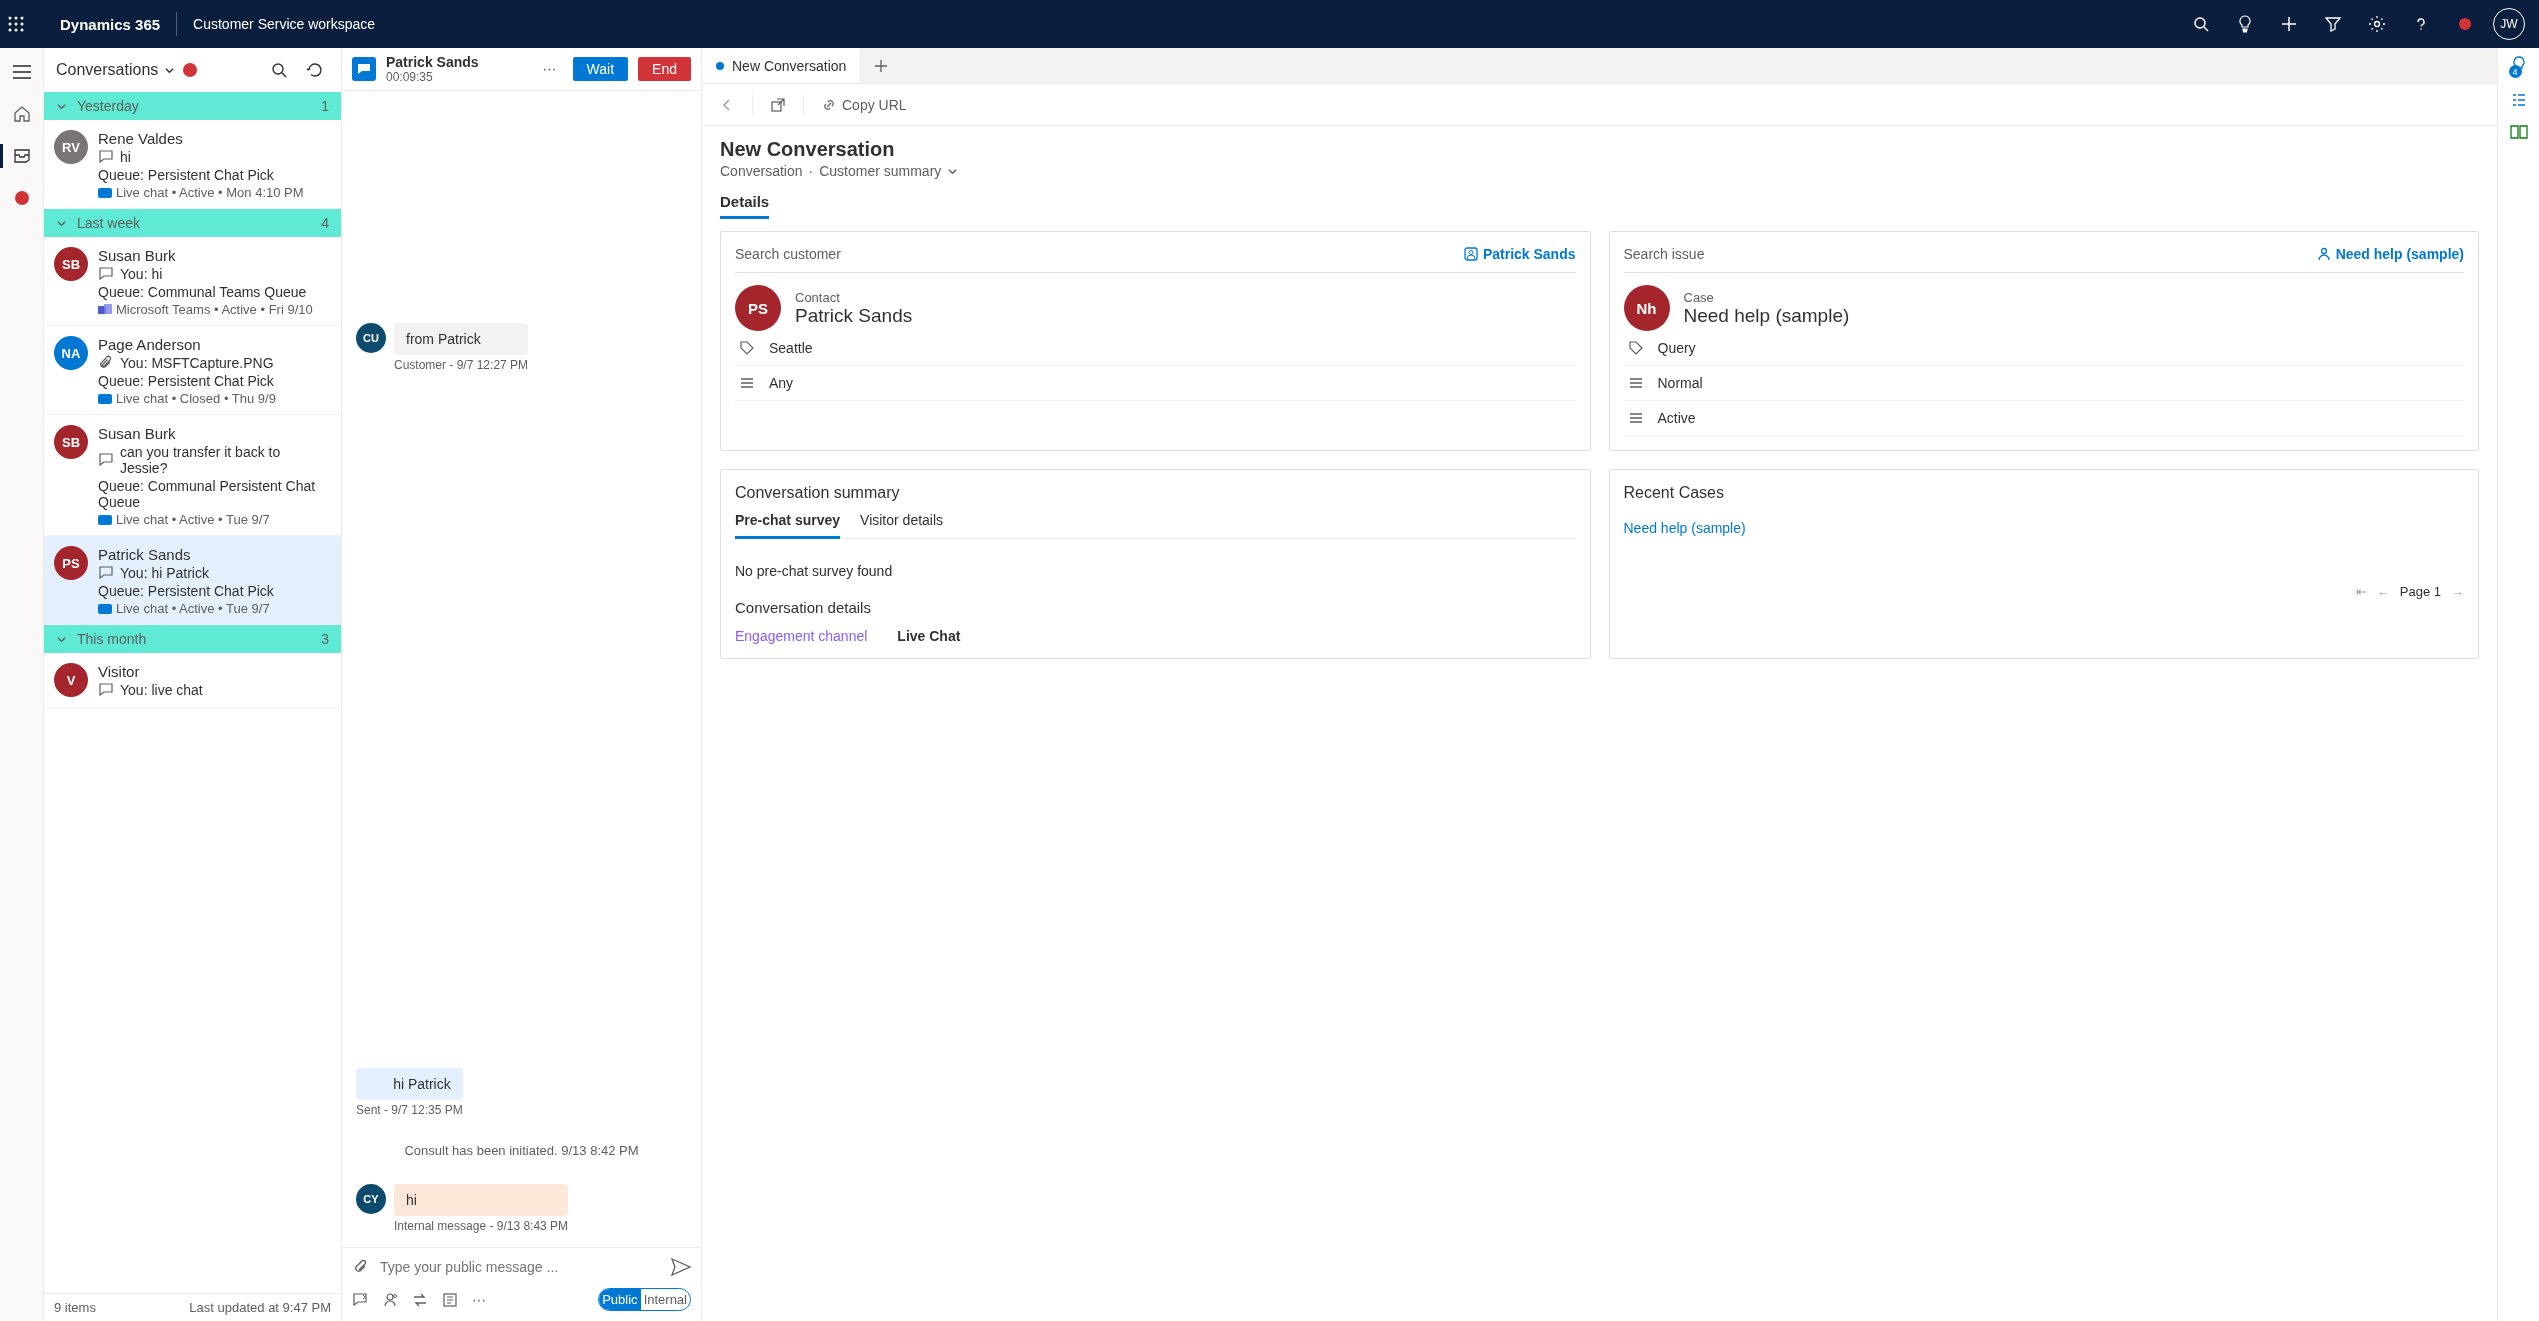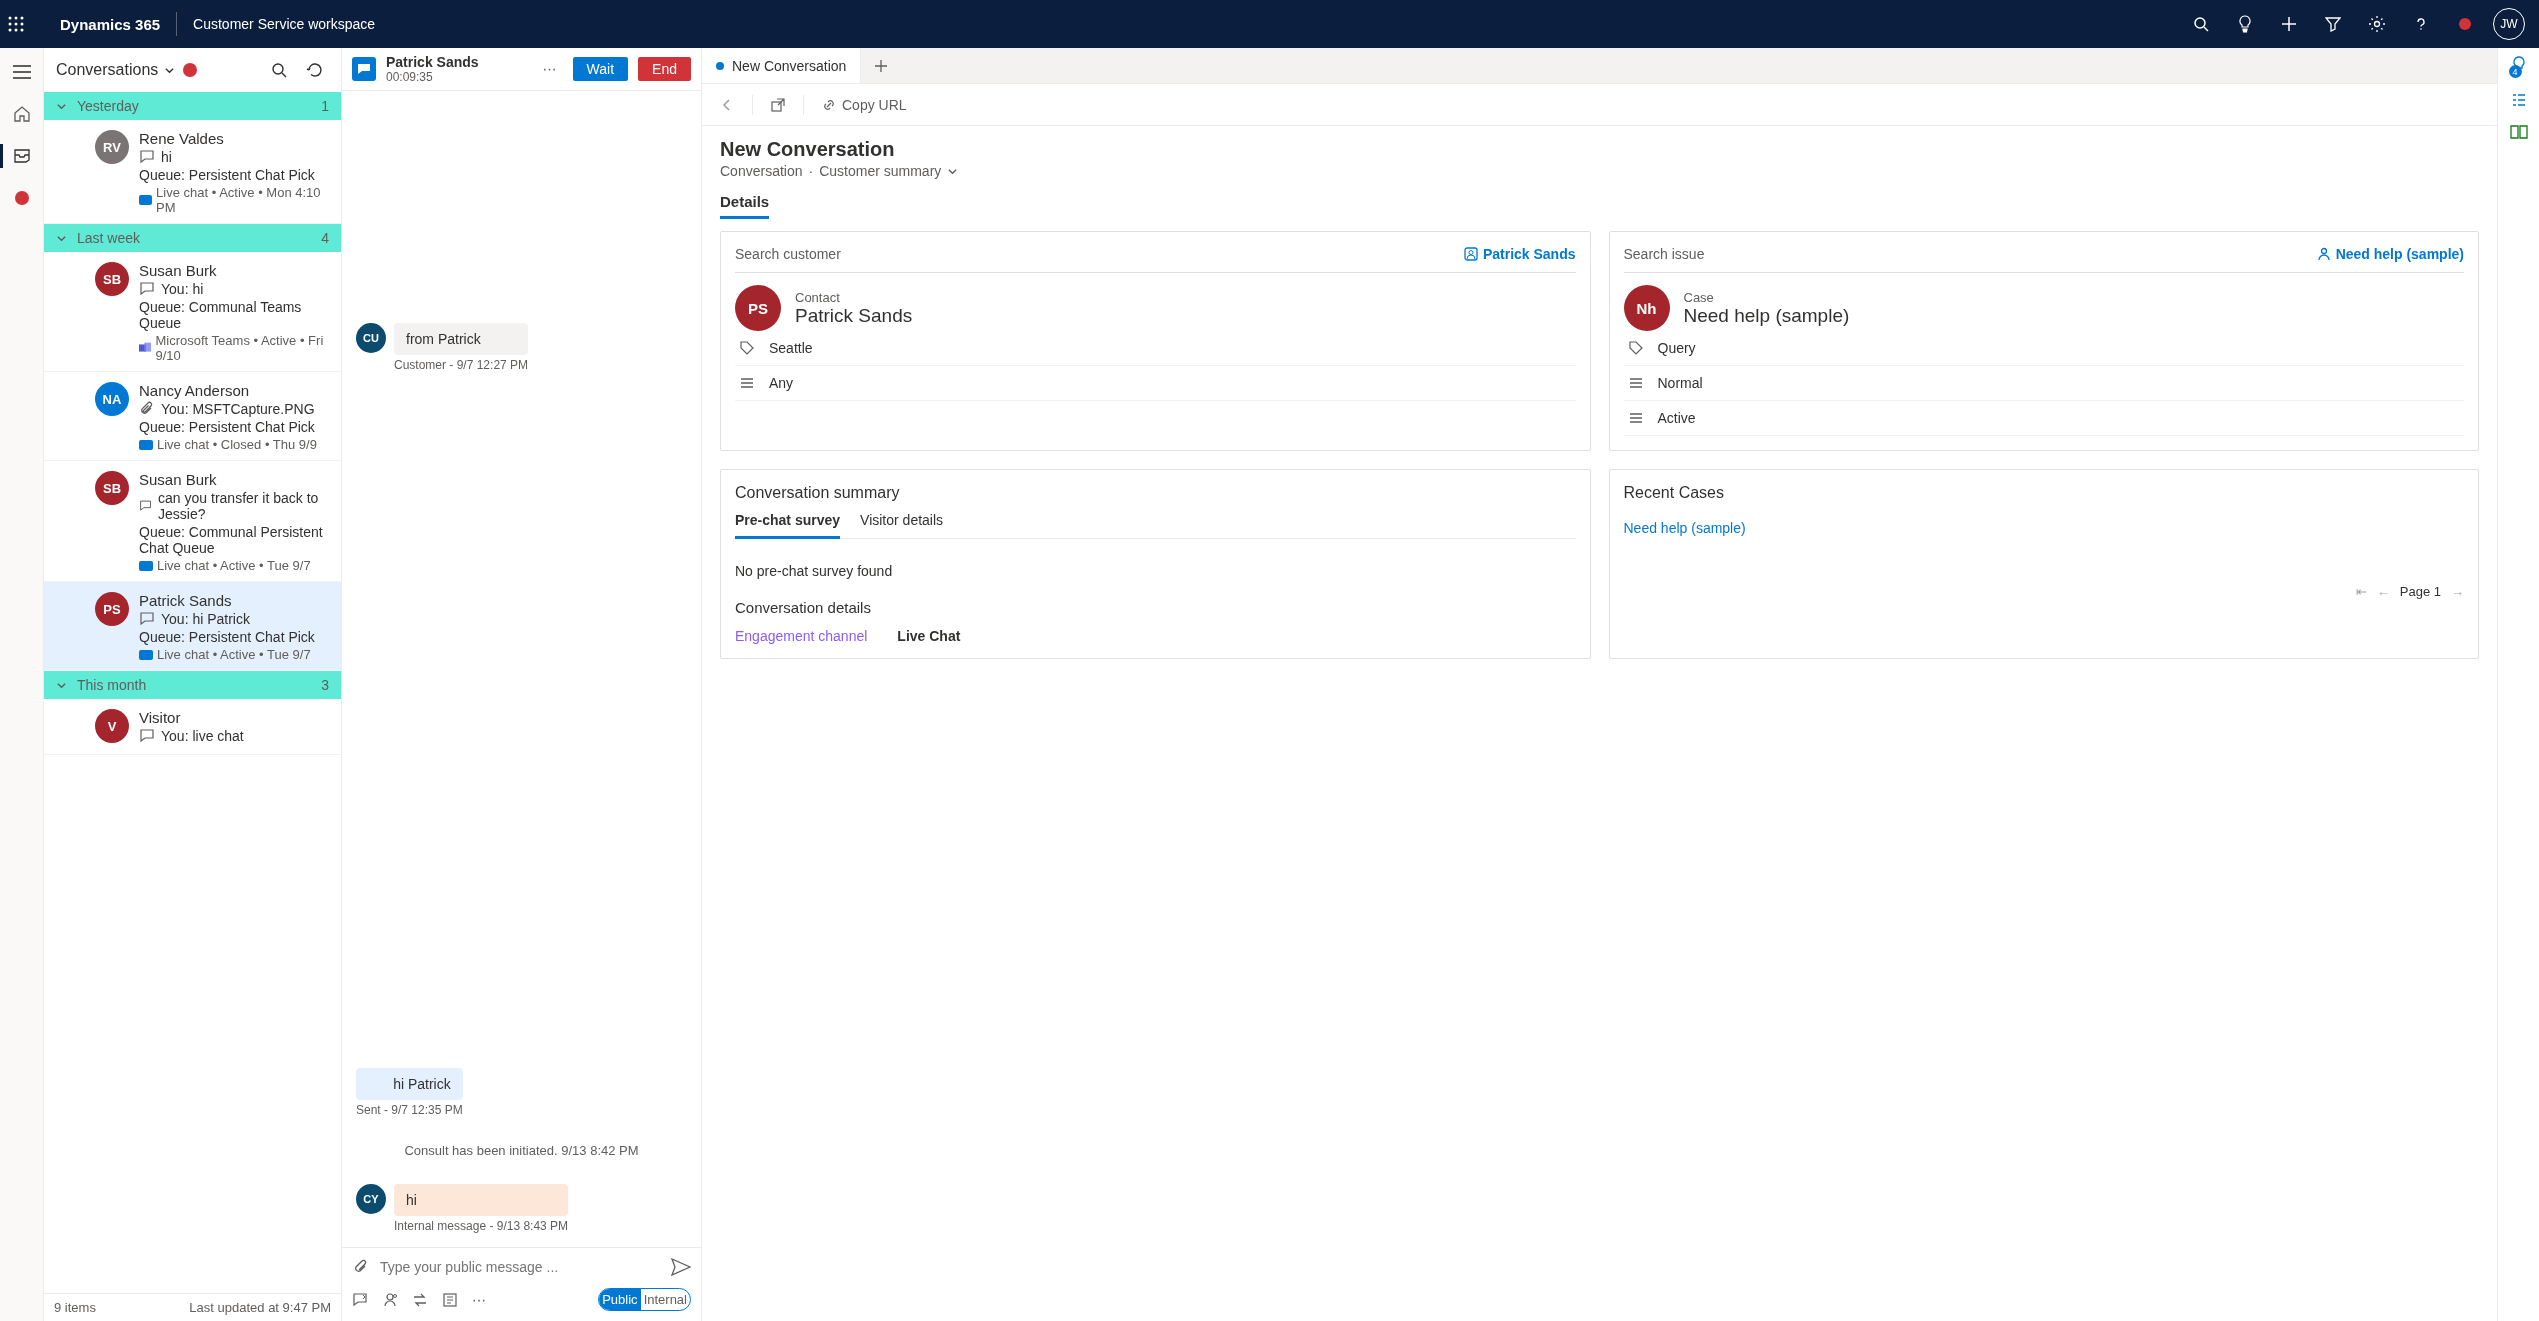--- a/index.html
+++ b/index.html
@@ -32,21 +32,21 @@
 .conv-head { display: flex; align-items: center; padding: 8px 12px; gap: 8px; }
 .conv-head .title { font-size: 16px; display: flex; align-items: center; gap: 6px; cursor: pointer; }
 .conv-head .reddot { width: 14px; height: 14px; border-radius: 50%; background: #d13438; }
 .conv-head .spacer { flex:1; }
 .conv-head .hicon { width: 28px; height: 28px; display:flex; align-items:center; justify-content:center; cursor:pointer; }
 .conv-group-hdr { display:flex; align-items:center; padding: 6px 12px; background:#5eead4; font-size:14px; color:#605e5c; cursor:pointer; }
 .conv-group-hdr .chev { margin-right: 10px; }
 .conv-group-hdr .count { margin-left:auto; }
 .conv-item { display:flex; padding: 10px 10px 8px; gap:10px; border-bottom:1px solid #f3f2f1; cursor:pointer; }
 .conv-item.selected { background: #e5f0ff; }
-.conv-item .av { width:34px; height:34px; border-radius:50%; display:flex; align-items:center; justify-content:center; color:#fff; font-size:13px; font-weight:600; flex-shrink:0;margin-left:41px; }
+.conv-item .av { width:34px; height:34px; border-radius:50%; display:flex; align-items:center; justify-content:center; color:#fff; font-size:13px; font-weight:600; flex-shrink:0; }
 .conv-item .body { flex:1; min-width:0; }
 .conv-item .name { font-weight:400; font-size:15px; }
 .conv-item .preview { font-size:14px; color:#323130; margin:2px 0; display:flex; align-items:center; gap:6px; }
 .conv-item .queue { font-size:14px; color:#323130; }
 .conv-item .meta { font-size:13px; color:#605e5c; display:flex; align-items:center; gap:4px; margin-top:2px; }
 .conv-item .chip { display:inline-block; width:14px; height:10px; background:#0078d4; border-radius:2px; }
 .conv-list { flex:1; overflow-y:auto; }
 .conv-footer { display:flex; justify-content:space-between; padding:6px 10px; border-top:1px solid #edebe9; font-size:13px; color:#605e5c; }
 
 
@@ -274,21 +274,21 @@
                 <rect x="6" y="0" width="8" height="10" fill="#7b83eb" opacity=".8"></rect>
               </svg>
               <span>Microsoft Teams  •  Active  •  Fri 9/10</span>
             </div>
         </div>
       </div>
 
       <div class="conv-item">
         <div class="av" style="background:#0078d4">NA</div>
         <div class="body">
-          <div class="name">Nancy Anderson</div>
+          <div class="name">Page Anderson</div>
           <div class="preview">
               <svg class="small-ico" viewBox="0 0 16 16">
                 <path d="M12 7l-5 5a3 3 0 0 1-4-4l6-6a2 2 0 0 1 3 3l-6 6a1 1 0 0 1-1.5-1.5l5-5" fill="none" stroke="#605e5c" stroke-width="1.2"></path>
               </svg>
               <span>You: MSFTCapture.PNG</span>
             </div>
           <div class="queue">Queue: Persistent Chat Pick</div>
           <div class="meta">
               <span class="chip"></span>
               <span>Live chat  •  Closed  •  Thu 9/9</span>

